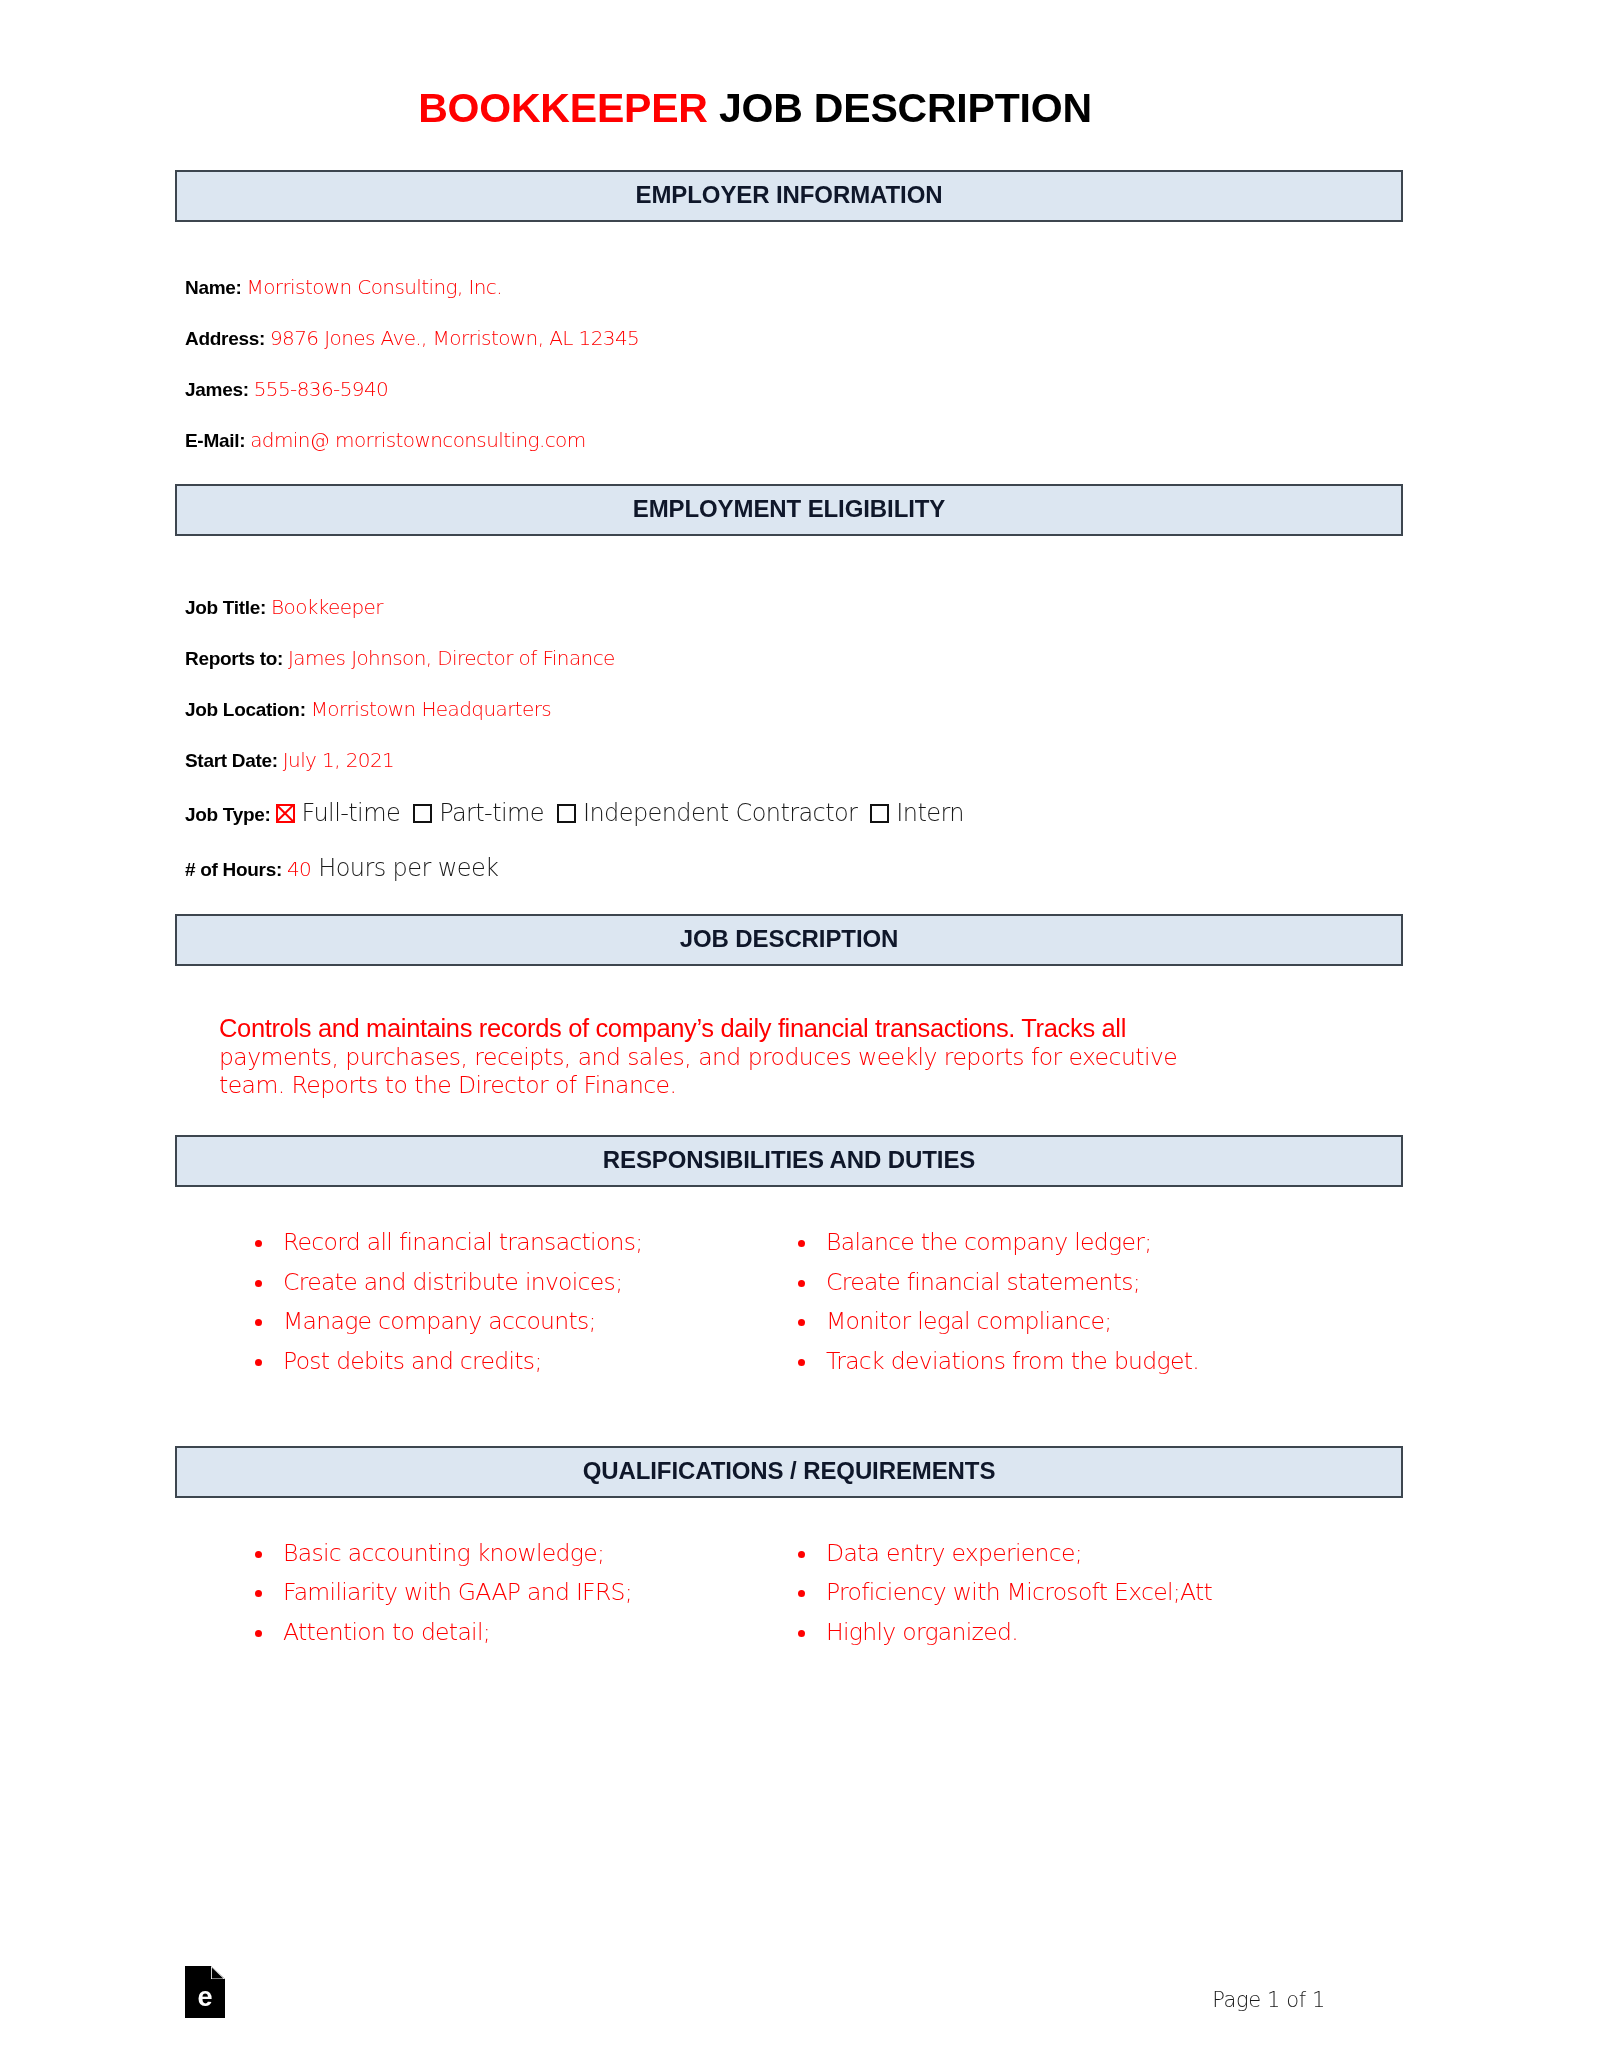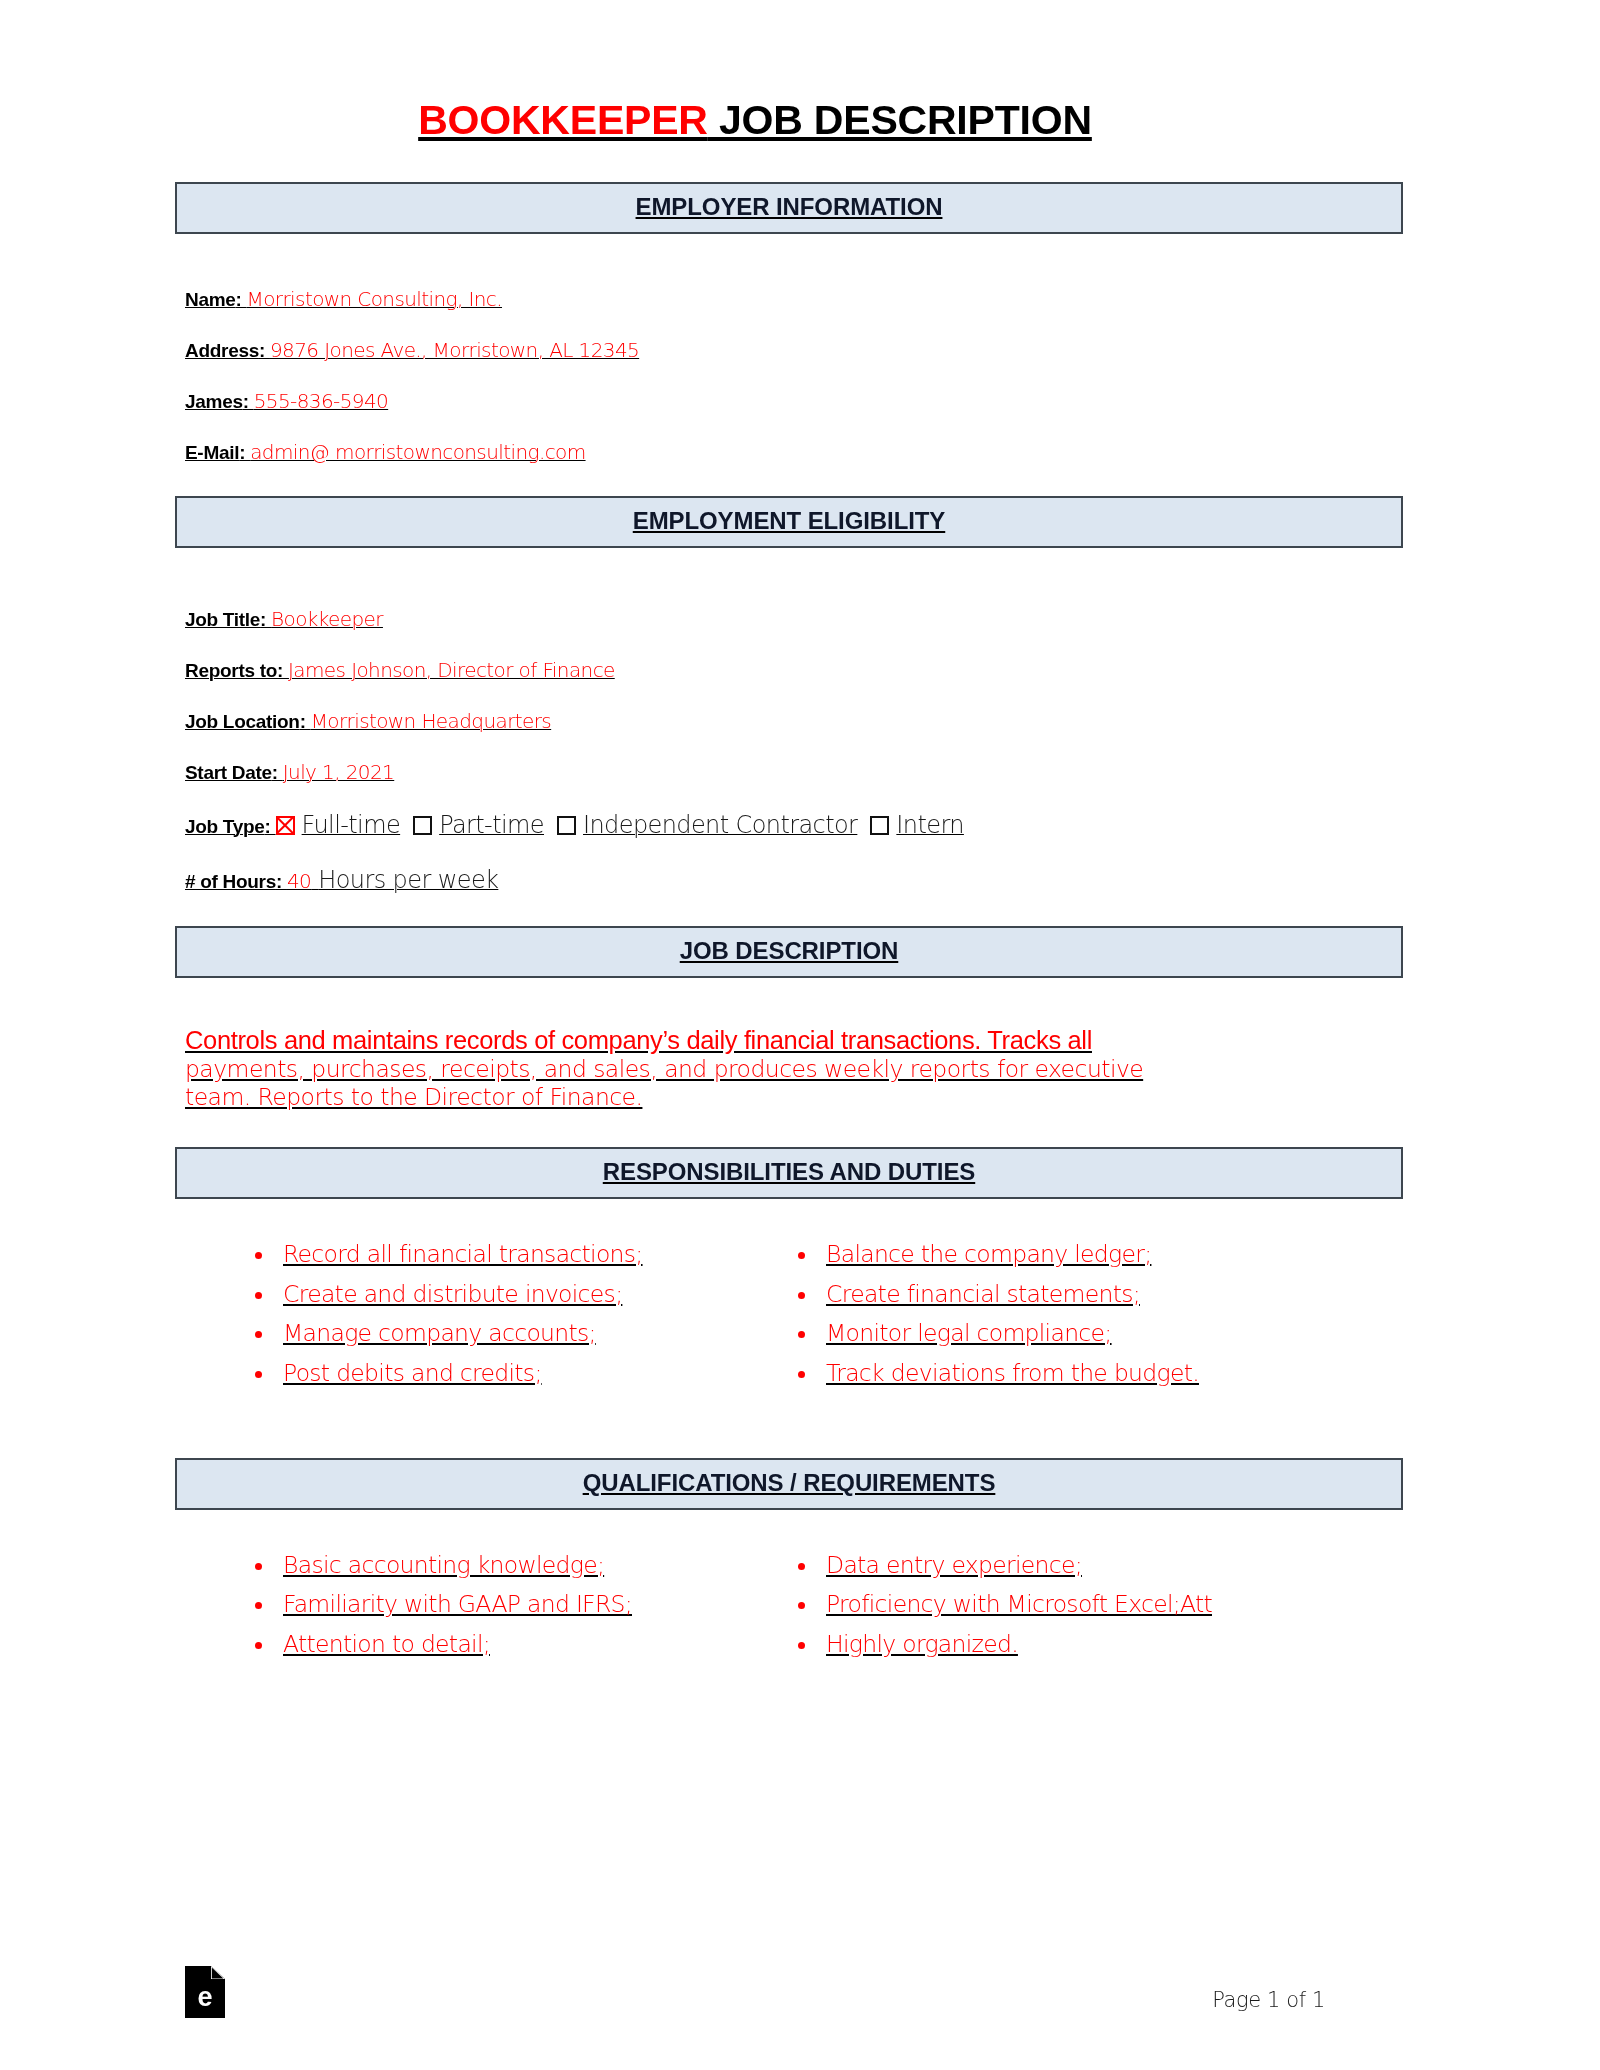--- a/index.html
+++ b/index.html
@@ -14,22 +14,21 @@
     color: #000000;
     position: relative;
     overflow: hidden;
   }
 
   .page {
     position: relative;
     width: 1510px;
     height: 2070px;
     box-sizing: border-box;
-    padding: 16px 185px;
-    text-decoration: underline;
+    padding: 4px 185px;
   }
 
   
   .doc-title {
     text-align: center;
     font-size: 41px;
     font-weight: bold;
     letter-spacing: -0.2px;
     margin: 0;
     padding-top: 82px;
@@ -252,21 +251,21 @@
   <div class="field sp-row">
     <span class="label">Job Type</span><span class="label">: </span><span id="job-type-options"><span class="opt value-black"><span class="cbox checked"></span><span>Full-time</span></span><span class="opt value-black"><span class="cbox"></span><span>Part-time</span></span><span class="opt value-black"><span class="cbox"></span><span>Independent Contractor</span></span><span class="opt value-black"><span class="cbox"></span><span>Intern</span></span></span>
   </div>
 
   <div class="field sp-row">
     <span class="label"># of Hours</span><span class="label">: </span><span class="value">40</span><span class="value-black">&nbsp;</span><span class="value-black">Hours per week</span>
   </div>
 
   <div class="section-bar" style="margin-top:34px;">JOB DESCRIPTION</div>
 
-  <div class="jd-para" style="margin-top:47px;">
+  <div class="jd-para" style="margin-top:47px;margin-left:34px;">
     <span class="jd-line1">Controls and maintains records of company’s daily financial transactions. Tracks all</span>
     <span class="jd-rest">payments, purchases, receipts, and sales, and produces weekly reports for executive</span>
     <span class="jd-rest">team. Reports to the Director of Finance.</span>
   </div>
 
   <div class="section-bar" style="margin-top:36px;text-align:center;">RESPONSIBILITIES AND DUTIES</div>
 
   <div class="bullet-cols" style="margin-top:44px;">
     <div class="bullet-col">
       <ul id="resp-left">

